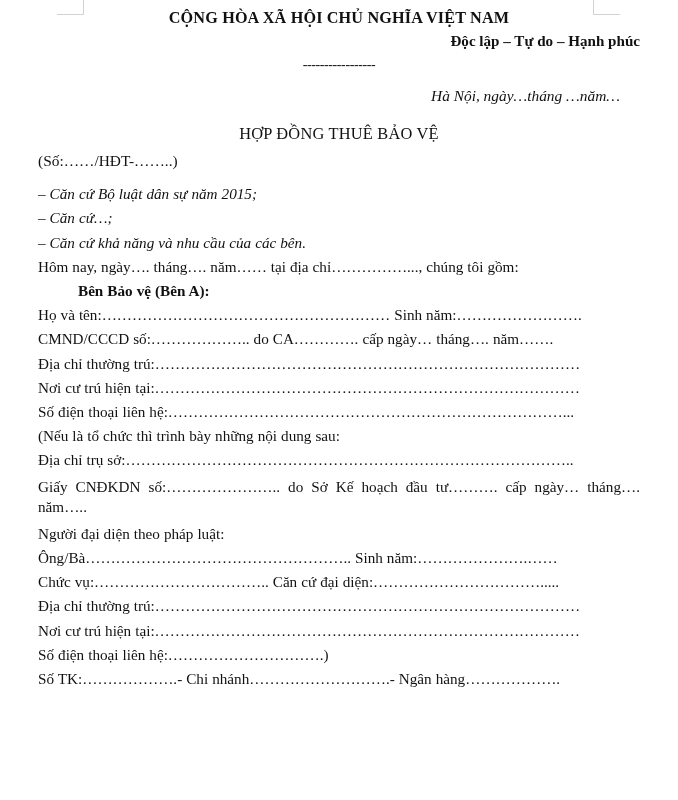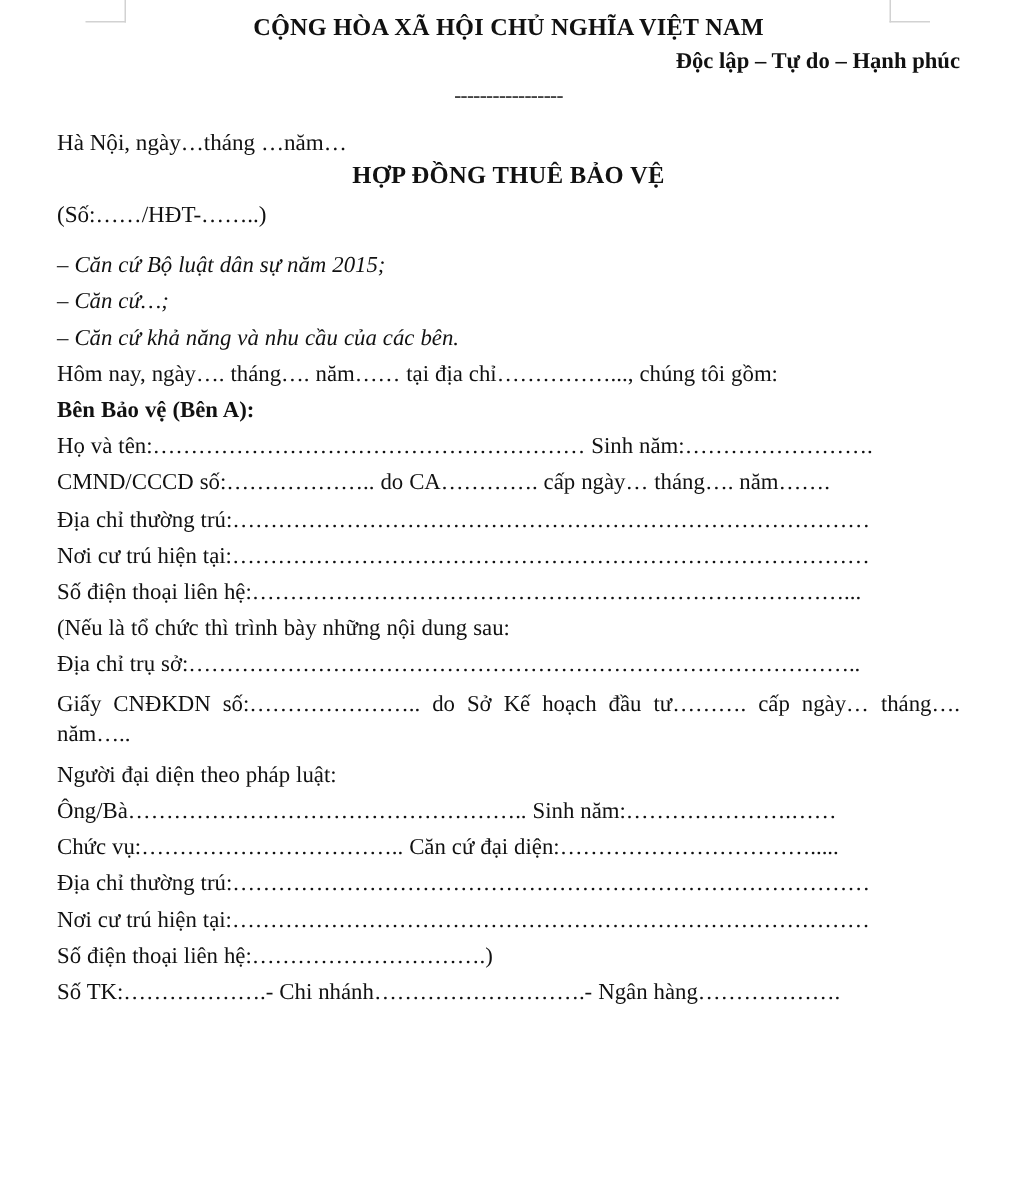--- a/index.html
+++ b/index.html
@@ -78,32 +78,34 @@
   .rule-line {
     text-align: center;
     font-size: 14px;
     line-height: 1.1;
     margin: 4px 0 0 0;
     letter-spacing: -0.4px;
     color: #1a1a1a;
   }
 
   .date-line {
+    text-align: right;
+    font-style: italic;
     font-size: 15.4px;
     line-height: 1.3;
     margin: 14px 20px 0 0;
     white-space: nowrap;
   }
 
   .doc-title {
     text-align: center;
-    font-weight: bold;
+    font-weight: normal;
     font-size: 16.4px;
     line-height: 1.3;
-    margin: 0 0 0 0;
+    margin: 17px 0 0 0;
     letter-spacing: 0.2px;
     white-space: nowrap;
   }
 
   .doc-number {
     font-size: 15.4px;
     line-height: 1.3;
     margin: 7px 0 0 0;
     white-space: nowrap;
   }
@@ -120,20 +122,21 @@
     text-align: left;
     word-spacing: 0.2px;
   }
 
   .para.italic {
     font-style: italic;
   }
 
   .para.bold {
     font-weight: bold;
+    margin-left: 40px;
   }
 
   .para.justify {
     text-align: justify;
     text-align-last: left;
     line-height: 1.32;
     margin-bottom: 9px;
   }
 </style>
 </head>

